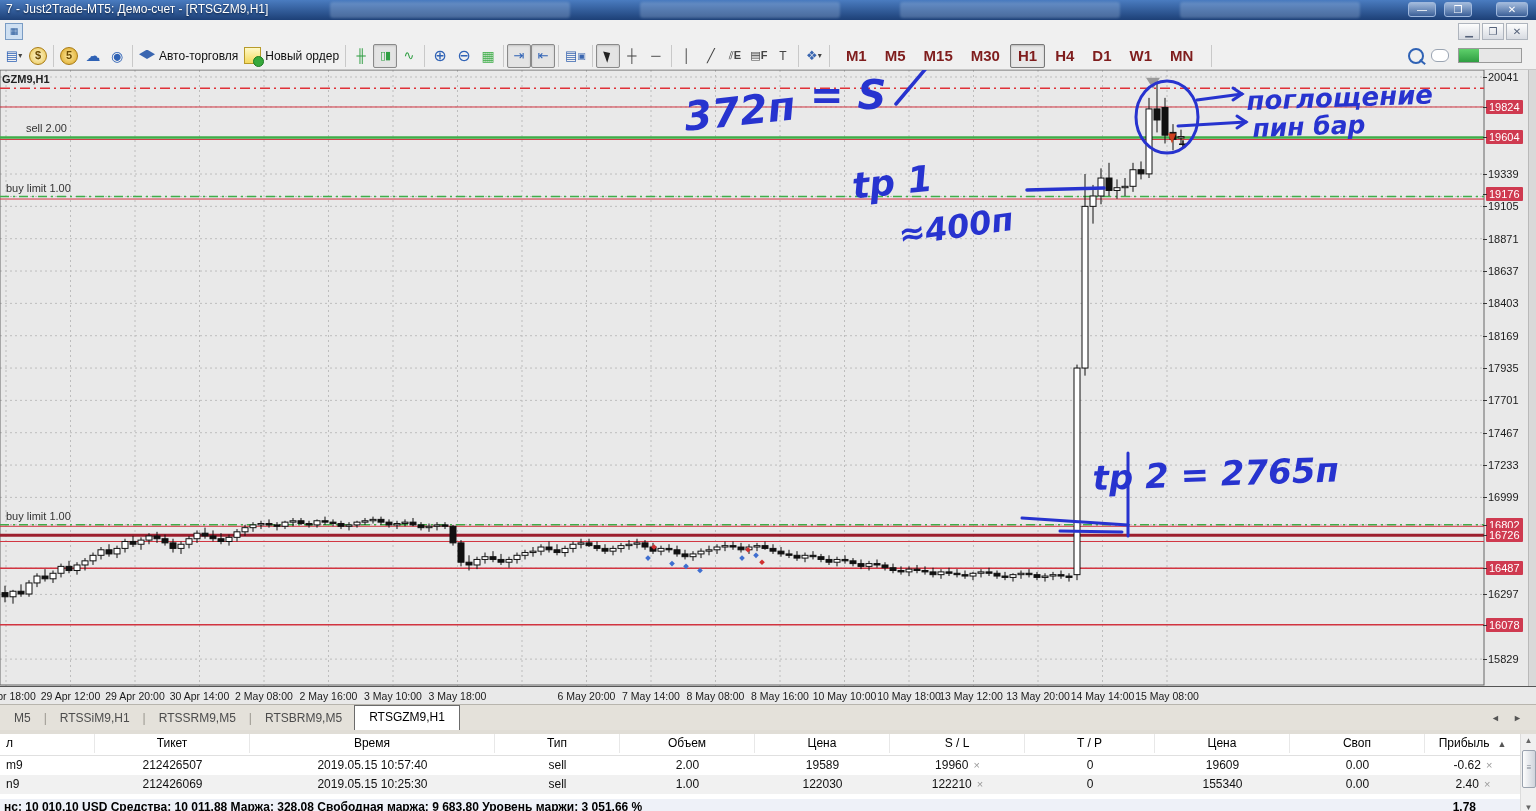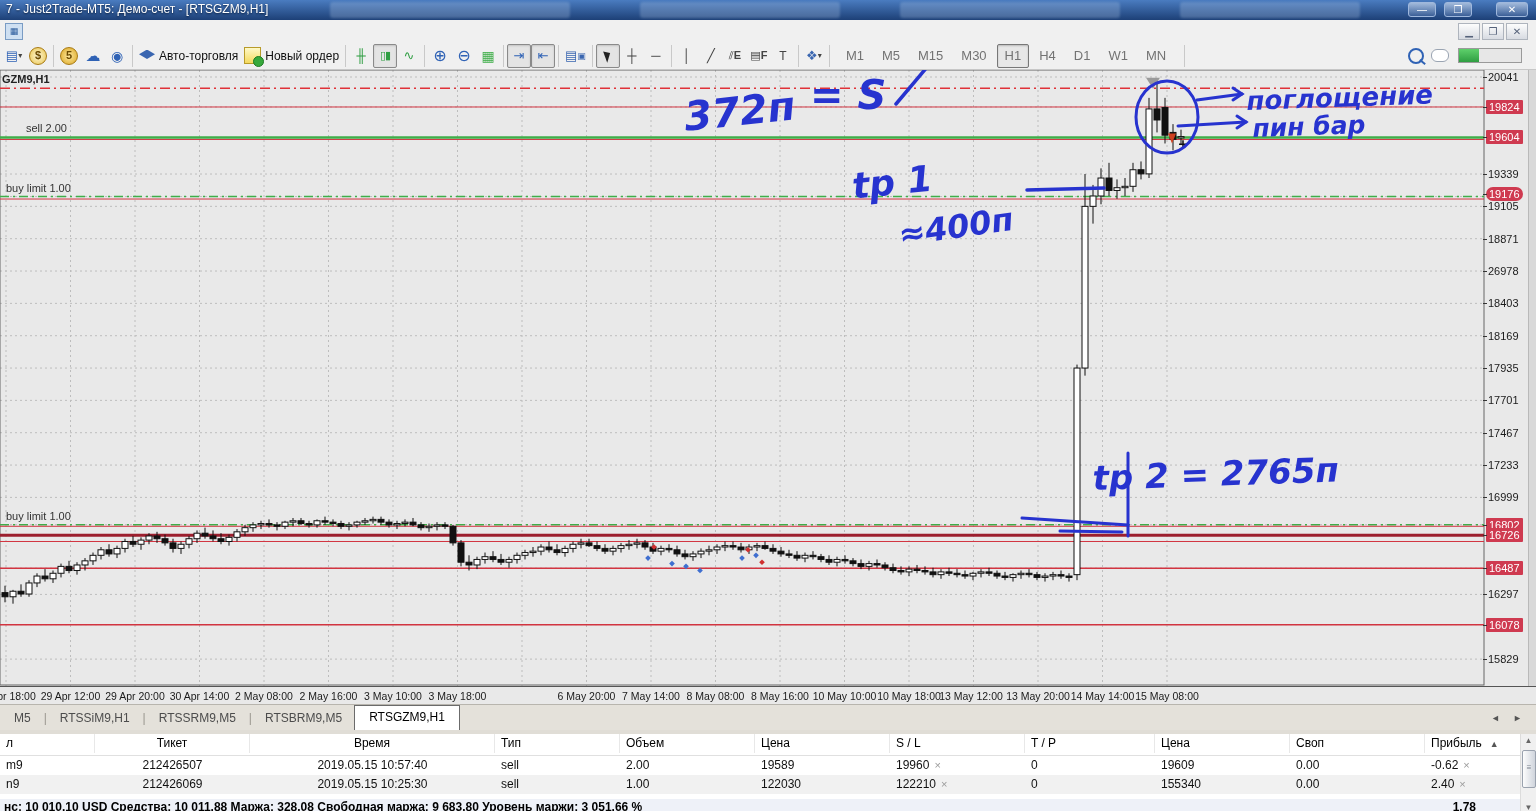--- a/index.html
+++ b/index.html
@@ -31,21 +31,21 @@
     border:1px solid transparent;border-radius:2px;font-size:13px;color:#333;padding:0 2px;box-sizing:border-box;}
   .tb-btn.framed{border:1px solid #8a8a8a;background:#e4e4e4;box-shadow:inset 0 1px 2px rgba(0,0,0,.15);}
   .tb-btn .lbl{font-size:12px;margin-left:4px;color:#111;}
   .g-blue{color:#2f62b5;}
   .g-green{color:#2f9e42;}
   .coin{width:16px;height:16px;border-radius:50%;background:radial-gradient(#ffe9a0,#d9a520);
     border:1px solid #a97b14;color:#6b4a00;font-size:11px;font-weight:bold;text-align:center;line-height:15px;}
   .mini-doc{width:15px;height:15px;background:linear-gradient(#fef9c8,#f4d95e);border:1px solid #b89b2a;position:relative;}
   .mini-doc::after{content:"";position:absolute;right:-4px;bottom:-4px;width:9px;height:9px;border-radius:50%;background:#37a93c;border:1px solid #1c7a22;}
   .cap-ico{width:16px;height:12px;background:#3a66b0;clip-path:polygon(50% 0,100% 40%,50% 80%,0 40%);position:relative;}
-  .tf-btn{height:22px;padding:0 7px;font-size:13px;color:#737373;display:flex;align-items:center;border:1px solid transparent;border-radius:2px;}
+  .tf-btn{height:22px;padding:0 7px;font-size:15px;color:#7f1d1d;display:flex;align-items:center;border:1px solid transparent;border-radius:2px;font-weight:bold;}
   .tf-btn.active{border:1px solid #777;background:#e7e7e7;box-shadow:inset 0 1px 2px rgba(0,0,0,.2);}
   .mag{width:12px;height:12px;border:2px solid #2f62b5;border-radius:50%;position:relative;}
   .mag::after{content:"";position:absolute;width:7px;height:2px;background:#2f62b5;transform:rotate(40deg);left:9px;top:11px;}
   .chat{width:16px;height:11px;border:1.5px solid #9aa4b2;border-radius:6px;position:relative;background:#fff;}
   .progress{width:62px;height:13px;border:1px solid #9a9a9a;background:#e7e7e7;position:relative;}
   .progress .fill{position:absolute;left:0;top:0;bottom:0;background:linear-gradient(#5ed06b,#2f9e42);}
   
   #chart{position:absolute;top:70px;left:0;width:1536px;height:616px;background:#e9e9e9;}
   #chart svg{position:absolute;left:0;top:0;}
   .price-tick{position:absolute;left:1488px;font-size:11px;color:#1a1a1a;height:14px;line-height:14px;font-family:"Liberation Sans",sans-serif;}
@@ -65,21 +65,21 @@
   .chart-tab{padding:4px 12px 5px;display:flex;align-items:center;}
   .chart-tab.active{background:#fff;border:1px solid #6b6b6b;border-bottom:none;color:#000;padding:4px 14px 6px;}
   .tab-sep{color:#9a978f;margin:0 1px 5px;}
   .tab-arrow{position:absolute;top:8px;font-size:9px;color:#555;}
   
   #toolbox{position:absolute;top:730px;left:0;width:1536px;height:81px;background:#fff;border-top:4px solid #e0ddd6;box-sizing:border-box;}
   .tbl-grid{display:grid;grid-template-columns:95px 155px 245px 125px 135px 135px 135px 130px 135px 135px 96px 35px;width:1521px;}
   .tbl-header{height:21px;border-bottom:1px solid #e0e0e0;font-size:12px;color:#000;}
   .tbl-header .cell{border-right:1px solid #e8e8e8;}
   .cell{padding:2px 6px;white-space:nowrap;overflow:hidden;box-sizing:border-box;height:19px;line-height:15px;font-size:12px;}
-  .al{text-align:left;} .ac{text-align:center;} .ar{text-align:left;}
+  .al{text-align:left;} .ac{text-align:center;} .ar{text-align:center;}
   .tbl-row{color:#111;}
   .tbl-row.odd{background:#f1f1f1;}
   .close-x{color:#9a9a9a;font-size:11px;margin-left:5px;}
   .sort-arrow{color:#555;font-size:9px;margin-left:8px;}
   #summary-row{position:absolute;left:0;top:65px;width:1521px;height:16px;background:#eef1f8;
     font-size:12px;font-weight:bold;color:#000;display:flex;align-items:center;}
   #summary-left{padding-left:4px;white-space:nowrap;}
   #summary-profit{position:absolute;right:45px;}
   
   #tbl-scroll{position:absolute;right:0;top:0;width:15px;height:81px;background:#f0f0f0;border-left:1px solid #dcdcdc;}
@@ -596,24 +596,24 @@
       <line x1="1022" y1="448" x2="1128" y2="455" stroke="#2733cf" stroke-width="3" stroke-linecap="round"></line>
       <line x1="1060" y1="461" x2="1122" y2="462" stroke="#2733cf" stroke-width="3" stroke-linecap="round"></line>
       <line x1="1128" y1="383" x2="1128" y2="466" stroke="#2733cf" stroke-width="3" stroke-linecap="round"></line>
     </svg>
   <div class="chart-label" style="left:2px;top:3px;font-weight:bold;color:#222;">GZM9,H1</div>
   <div id="axis-labels">
       <div class="price-tick" style="top: 0px;">20041</div>
       <div class="price-tick badge" style="top: 29.9894px;">19824</div>
       <div class="price-tick badge" style="top: 60.3934px;">19604</div>
       <div class="price-tick" style="top: 97.0164px;">19339</div>
-      <div class="price-tick badge" style="top: 117px; border-radius: 7px;">19176</div>
+      <div class="price-tick badge" style="top: 117px;">19176</div>
       <div class="price-tick" style="top: 129.355px;">19105</div>
       <div class="price-tick" style="top: 161.694px;">18871</div>
-      <div class="price-tick" style="top: 194.033px;">26978</div>
+      <div class="price-tick" style="top: 194.033px;">18637</div>
       <div class="price-tick" style="top: 226.372px;">18403</div>
       <div class="price-tick" style="top: 258.71px;">18169</div>
       <div class="price-tick" style="top: 291.049px;">17935</div>
       <div class="price-tick" style="top: 323.388px;">17701</div>
       <div class="price-tick" style="top: 355.727px;">17467</div>
       <div class="price-tick" style="top: 388.066px;">17233</div>
       <div class="price-tick" style="top: 420.404px;">16999</div>
       <div class="price-tick badge" style="top: 447.63px;">16802</div>
       <div class="price-tick badge" style="top: 458.133px;">16726</div>
       <div class="price-tick badge" style="top: 491.163px;">16487</div>

